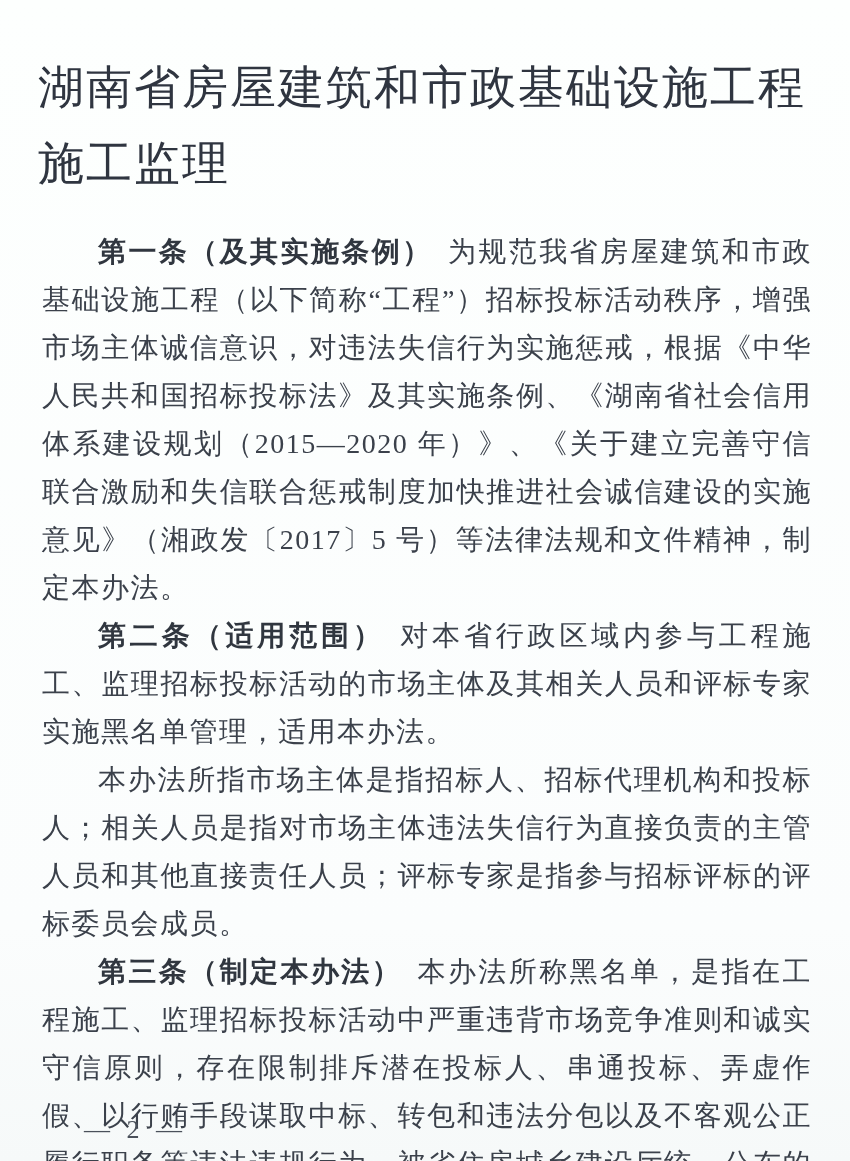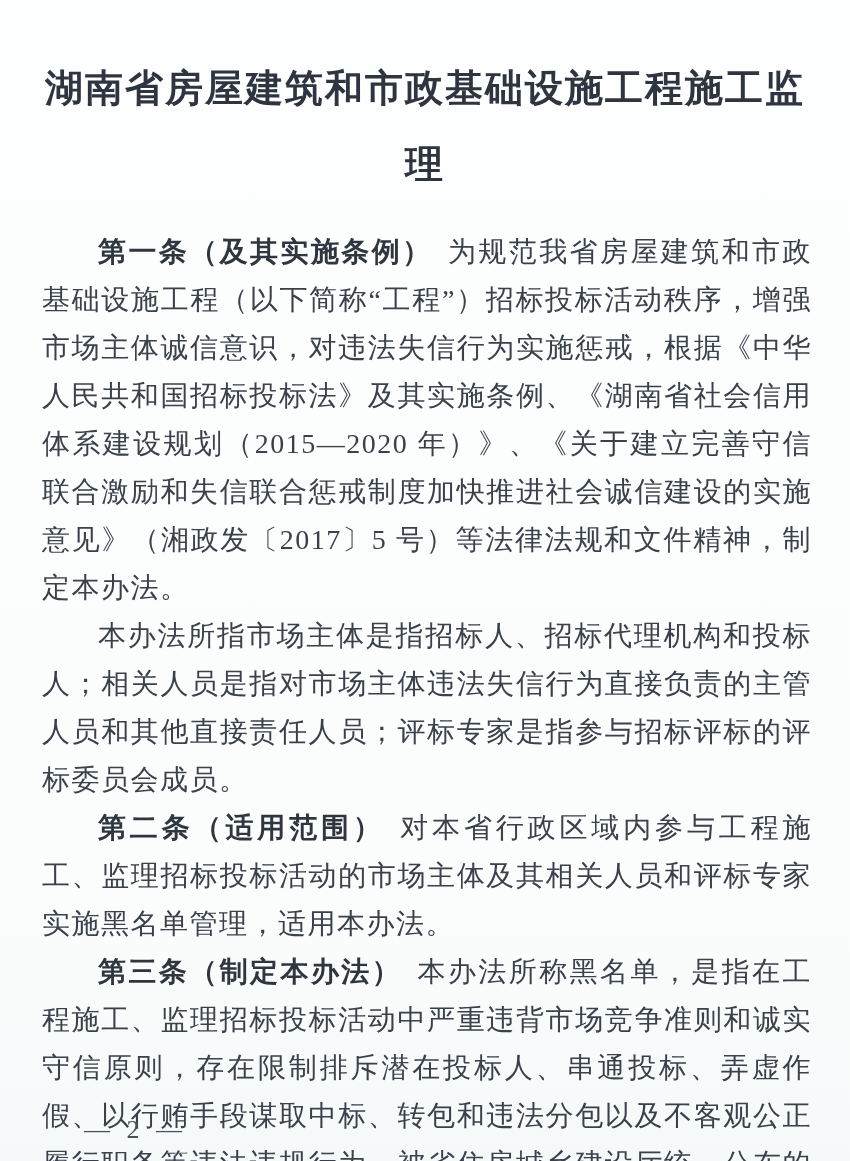--- a/index.html
+++ b/index.html
@@ -14,23 +14,22 @@
     background: #fbfdfd;
     font-family: "Liberation Serif", "DejaVu Serif", serif;
   }
   .page {
     position: absolute;
     inset: 0;
     background: linear-gradient(180deg, #fdfffe 0%, #fbfdfd 80%, #f6f9f9 100%);
   }
   .doc-title {
     margin: 50px 38px 0 38px;
-    text-align: center;
-    font-weight: bold;
-    font-size: 38px;
+    font-weight: normal;
+    font-size: 46px;
     line-height: 76px;
     letter-spacing: 2px;
     color: #2f3540;
   }
   .doc-body {
     margin: 26px 38px 0 42px;
     font-size: 28px;
     line-height: 48px;
     letter-spacing: 1.5px;
     color: #3b414b;
@@ -61,23 +60,23 @@
 <div class="page">
 
   <div class="doc-title">
     <div class="title-line">湖南省房屋建筑和市政基础设施工程施工监理</div>
   </div>
 
   <div class="doc-body">
 
     <p class="para"><b class="lead">第一条（及其实施条例）</b><span>为规范我省房屋建筑和市政基础设施工程（以下简称“工程”）招标投标活动秩序，增强市场主体诚信意识，对违法失信行为实施惩戒，根据《中华人民共和国招标投标法》及其实施条例、《湖南省社会信用体系建设规划（2015—2020 年）》、《关于建立完善守信联合激励和失信联合惩戒制度加快推进社会诚信建设的实施意见》（湘政发〔2017〕5 号）等法律法规和文件精神，制定本办法。</span></p>
 
+    <p class="para"><b class="lead">第二条（适用范围）</b><span>对本省行政区域内参与工程施工、监理招标投标活动的市场主体及其相关人员和评标专家实施黑名单管理，适用本办法。</span></p>
+
     <p class="para"><span>本办法所指市场主体是指招标人、招标代理机构和投标人；相关人员是指对市场主体违法失信行为直接负责的主管人员和其他直接责任人员；评标专家是指参与招标评标的评标委员会成员。</span></p>
-
-    <p class="para"><b class="lead">第二条（适用范围）</b><span>对本省行政区域内参与工程施工、监理招标投标活动的市场主体及其相关人员和评标专家实施黑名单管理，适用本办法。</span></p>
 
     <p class="para"><b class="lead">第三条（制定本办法）</b><span>本办法所称黑名单，是指在工程施工、监理招标投标活动中严重违背市场竞争准则和诚实守信原则，存在限制排斥潜在投标人、串通投标、弄虚作假、以行贿手段谋取中标、转包和违法分包以及不客观公正履行职务等违法违规行为，被省住房城乡建设厅统一公布的名单。</span></p>
 
   </div>
 
   <div class="page-footer">— 2 —</div>
 
 </div>
 
 </body></html>

